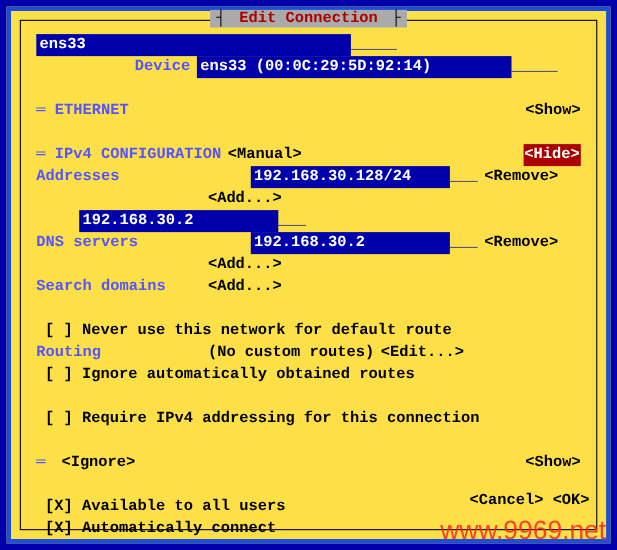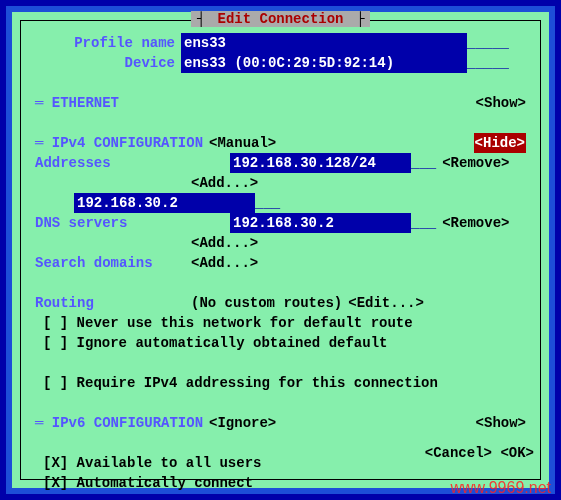--- a/index.html
+++ b/index.html
@@ -14,22 +14,22 @@
     height: 500px;
     overflow: hidden;
     position: relative;
   }
   .outer-border {
     position: absolute;
     top: 6px;
     left: 6px;
     right: 6px;
     bottom: 6px;
-    background: #86efac;
-    border: 6px solid #1d4ed8;
+    background: #fde047;
+    border: 4px solid #1d4ed8;
   }
   .inner-border {
     position: absolute;
     top: 8px;
     left: 8px;
     right: 8px;
     bottom: 8px;
     border: 1px solid #000;
     padding: 12px 14px;
     box-sizing: border-box;
@@ -108,21 +108,21 @@
   .right-push { margin-left: auto; }
   .plain { color: #000; padding-left: 6px; }
   .checkbox-line { color: #000; padding-left: 8px; }
   .indent-addr { flex: 0 0 156px; }
   .watermark {
     position: absolute;
     bottom: 3px;
     right: 10px;
     color: #FF2222;
     font-family: Arial, sans-serif;
-    font-size: 16px;
+    font-size: 24px;
     font-weight: normal;
     opacity: 0.85;
   }
   .btn-row {
     position: absolute;
     bottom: 18px;
     right: 6px;
     color: #000;
   }
 </style>
@@ -134,21 +134,20 @@
 
     <div class="title-wrap">
       <span class="title-inner">
         <span class="title-pipe">┤</span>
         <span class="title-text">Edit Connection</span>
         <span class="title-pipe">├</span>
       </span>
     </div>
 
     <div class="row">
-      <span class="label">Profile name</span>
       <span class="input">ens33</span>
       <span class="underscore">_____</span>
     </div>
 
     <div class="row">
       <span class="label">Device</span>
       <span class="input">ens33 (00:0C:29:5D:92:14)</span>
       <span class="underscore">_____</span>
     </div>
 
@@ -196,35 +195,34 @@
       <span class="bracket-btn" style="padding-left:0">&lt;Add...&gt;</span>
     </div>
 
     <div class="row">
       <span class="label-wide">Search domains</span>
       <span class="bracket-btn" style="padding-left:0">&lt;Add...&gt;</span>
     </div>
 
     <div class="spacer"></div>
 
+    <div class="row"><span class="checkbox-line">[ ] Never use this network for default route</span></div>
     <div class="row">
       <span class="label-wide">Routing</span>
       <span class="plain" style="padding-left:0">(No custom routes)</span>
       <span class="bracket-btn">&lt;Edit...&gt;</span>
     </div>
-    <div class="row"><span class="checkbox-line">[ ] Never use this network for default route</span></div>
-    <div class="row"><span class="checkbox-line">[ ] Ignore automatically obtained default</span></div>
+    <div class="row"><span class="checkbox-line">[ ] Ignore automatically obtained routes</span></div>
     <div class="spacer"></div>
     <div class="row"><span class="checkbox-line">[ ] Require IPv4 addressing for this connection</span></div>
 
     <div class="spacer"></div>
 
     <div class="row">
       <span class="section-eq">═ </span>
-      <span class="section-name">IPv6 CONFIGURATION</span>
       <span class="bracket-btn">&lt;Ignore&gt;</span>
       <span class="right-push bracket-btn">&lt;Show&gt;</span>
     </div>
 
     <div class="spacer"></div>
 
     <div class="row"><span class="checkbox-line">[X] Available to all users</span></div>
     <div class="row"><span class="checkbox-line">[X] Automatically connect</span></div>
 
     <div class="btn-row">

